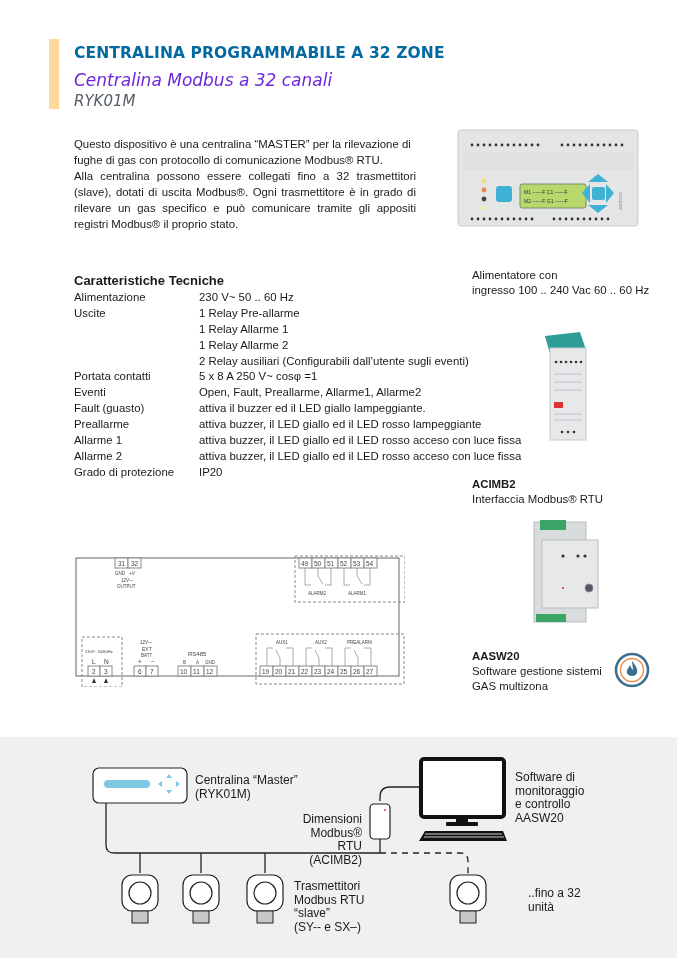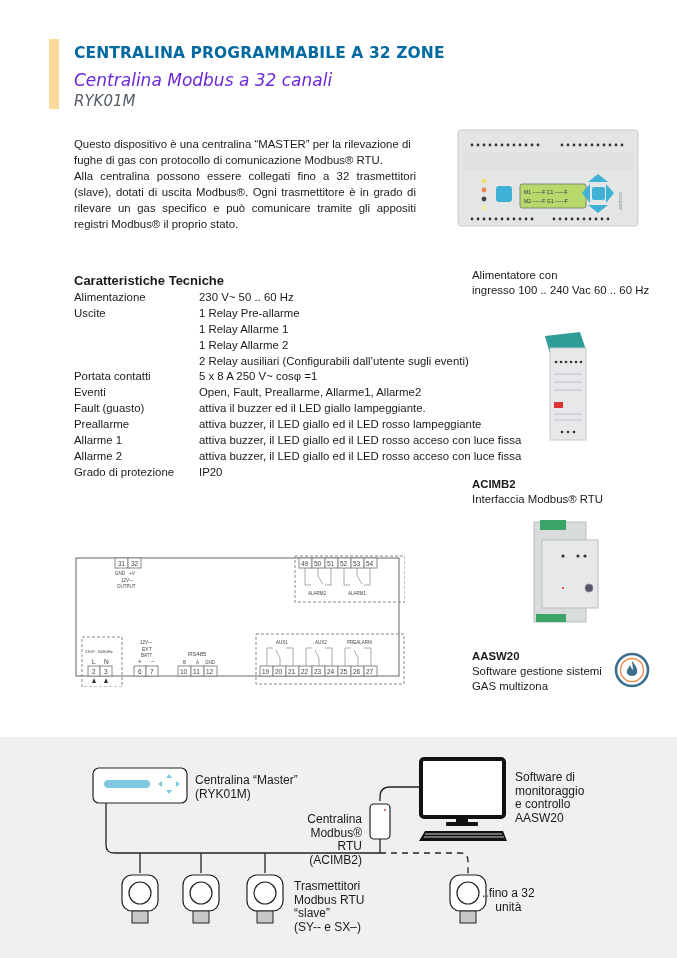--- a/index.html
+++ b/index.html
@@ -375,32 +375,32 @@
     <circle cx="468" cy="156" r="11" fill="#fff" stroke="#222" stroke-width="1.2"></circle>
     <rect x="460" y="174" width="16" height="12" fill="#c8c8c8" stroke="#222"></rect>
   </g>
 </svg>
 
 <div class="abs dlabel" style="left:195px;top:774px;">
   <div>Centralina “Master”</div>
   <div>(RYK01M)</div>
 </div>
 <div class="abs dlabel" style="left:286px;top:813px;width:76px;text-align:right;">
-  <div>Centralina</div>
+  <div>Dimensioni</div>
   <div>Modbus® RTU</div>
   <div>(ACIMB2)</div>
 </div>
 <div class="abs dlabel" style="left:515px;top:771px;">
   <div>Software di</div>
   <div>monitoraggio</div>
   <div>e controllo</div>
   <div>AASW20</div>
 </div>
 <div class="abs dlabel" style="left:294px;top:880px;">
   <div>Trasmettitori</div>
   <div>Modbus RTU</div>
   <div>“slave”</div>
   <div>(SY-- e SX–)</div>
 </div>
-<div class="abs dlabel" style="left:482px;top:887px;text-align:center;">
+<div class="abs dlabel" style="left:528px;top:887px;">
   <div>..fino a 32</div>
   <div>unità</div>
 </div>
 
 </body></html>

